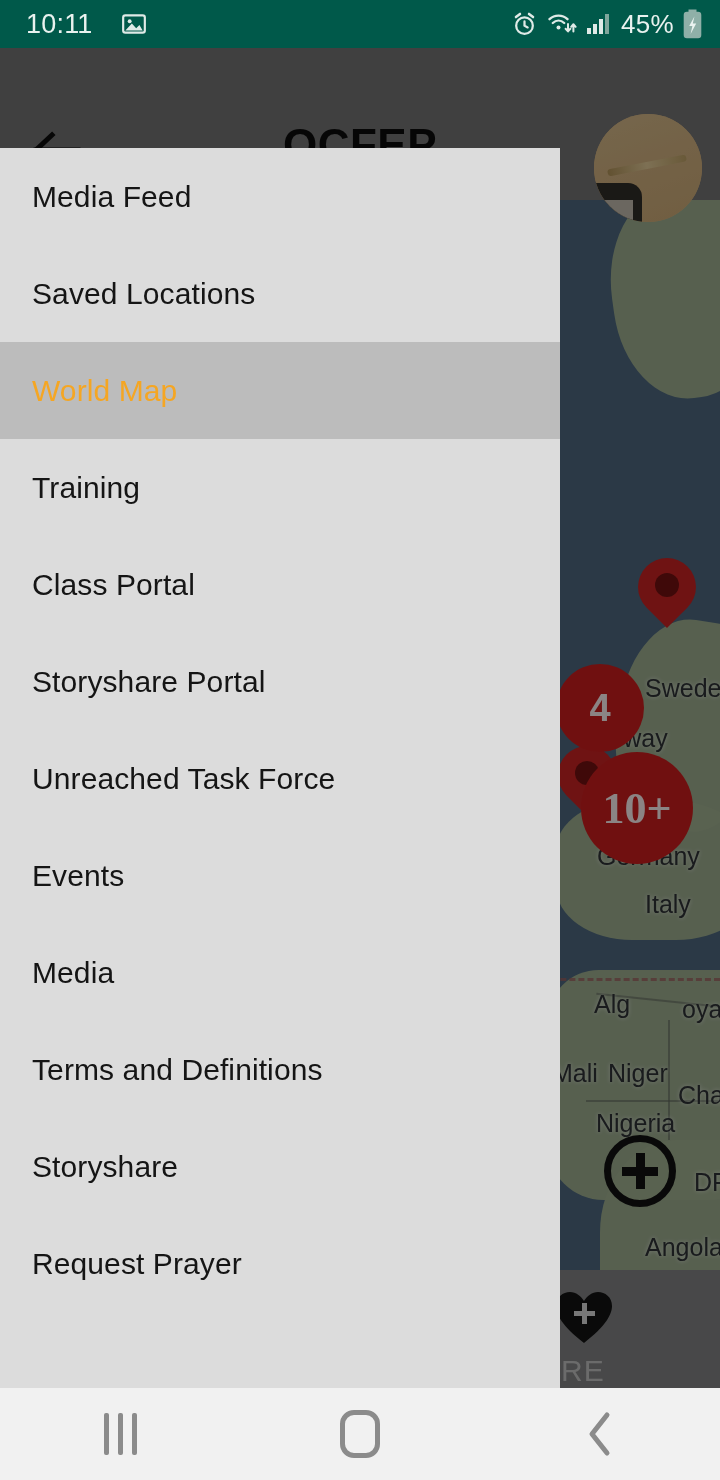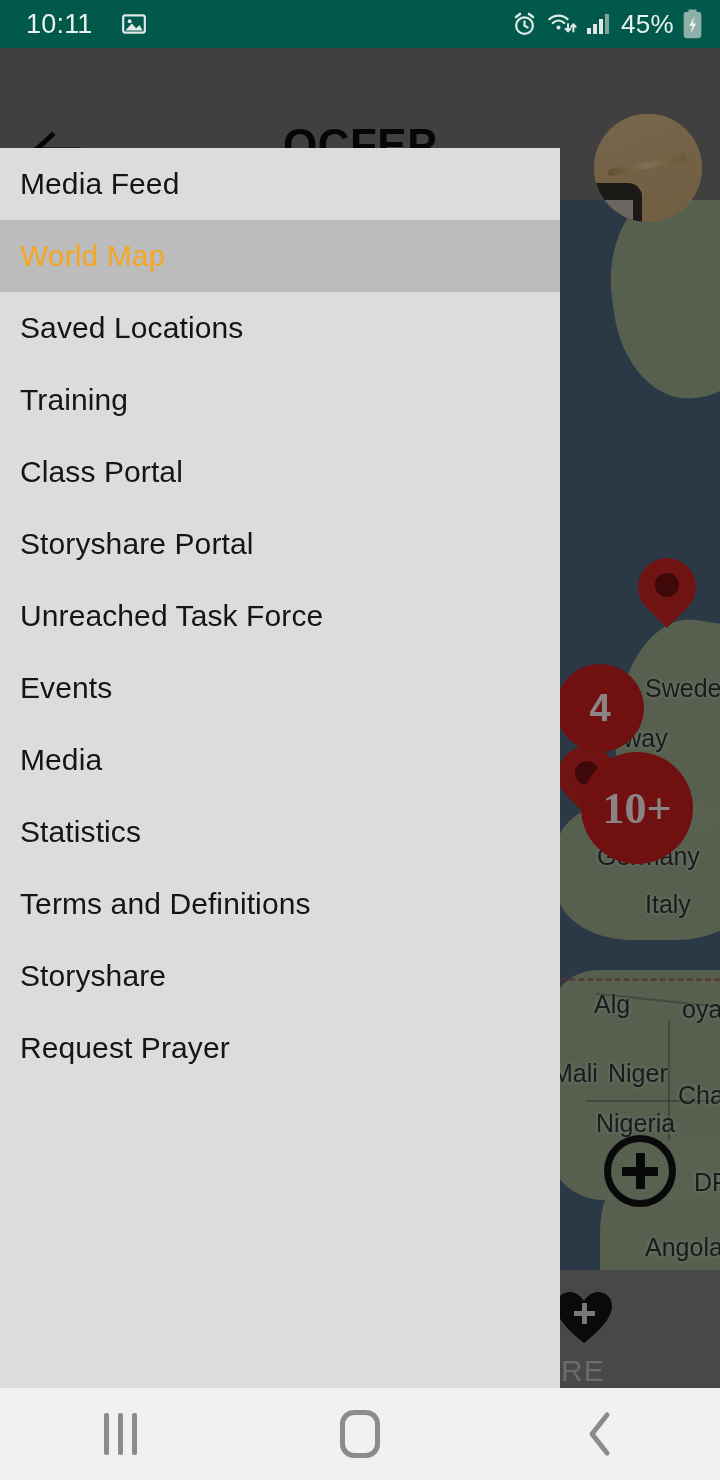--- a/index.html
+++ b/index.html
@@ -227,24 +227,24 @@
   #drawer {
     position: absolute;
     left: 0; top: 148px;
     width: 560px; height: 1240px;
     background: #dcdcdc;
     z-index: 30;
     overflow: hidden;
   }
   .drawer-item {
     position: relative;
-    height: 72px;
+    height: 97px;
     display: flex;
     align-items: center;
-    padding-left: 20px;
+    padding-left: 32px;
     box-sizing: border-box;
   }
   .drawer-item .label {
     font-size: 30px;
     color: #151515;
     letter-spacing: 0.1px;
   }
   .drawer-item.selected { background: #bcbcbc; }
   .drawer-item.selected .label { color: #f5a623; font-weight: 500; }
 
@@ -357,46 +357,43 @@
       <span class="av-light"></span>
     </div>
   </div>
 
   <div id="scrim"></div>
 
   <nav id="drawer">
     <div class="drawer-item">
       <span class="label">Media Feed</span>
     </div>
+    <div class="drawer-item">
+      <span class="label">Saved Locations</span>
+    </div>
     <div class="drawer-item selected">
       <span class="label">World Map</span>
     </div>
     <div class="drawer-item">
-      <span class="label">Saved Locations</span>
-    </div>
-    <div class="drawer-item">
       <span class="label">Training</span>
     </div>
     <div class="drawer-item">
       <span class="label">Class Portal</span>
     </div>
     <div class="drawer-item">
       <span class="label">Storyshare Portal</span>
     </div>
     <div class="drawer-item">
       <span class="label">Unreached Task Force</span>
     </div>
     <div class="drawer-item">
       <span class="label">Events</span>
     </div>
     <div class="drawer-item">
       <span class="label">Media</span>
-    </div>
-    <div class="drawer-item">
-      <span class="label">Statistics</span>
     </div>
     <div class="drawer-item">
       <span class="label">Terms and Definitions</span>
     </div>
     <div class="drawer-item">
       <span class="label">Storyshare</span>
     </div>
     <div class="drawer-item">
       <span class="label">Request Prayer</span>
     </div>

